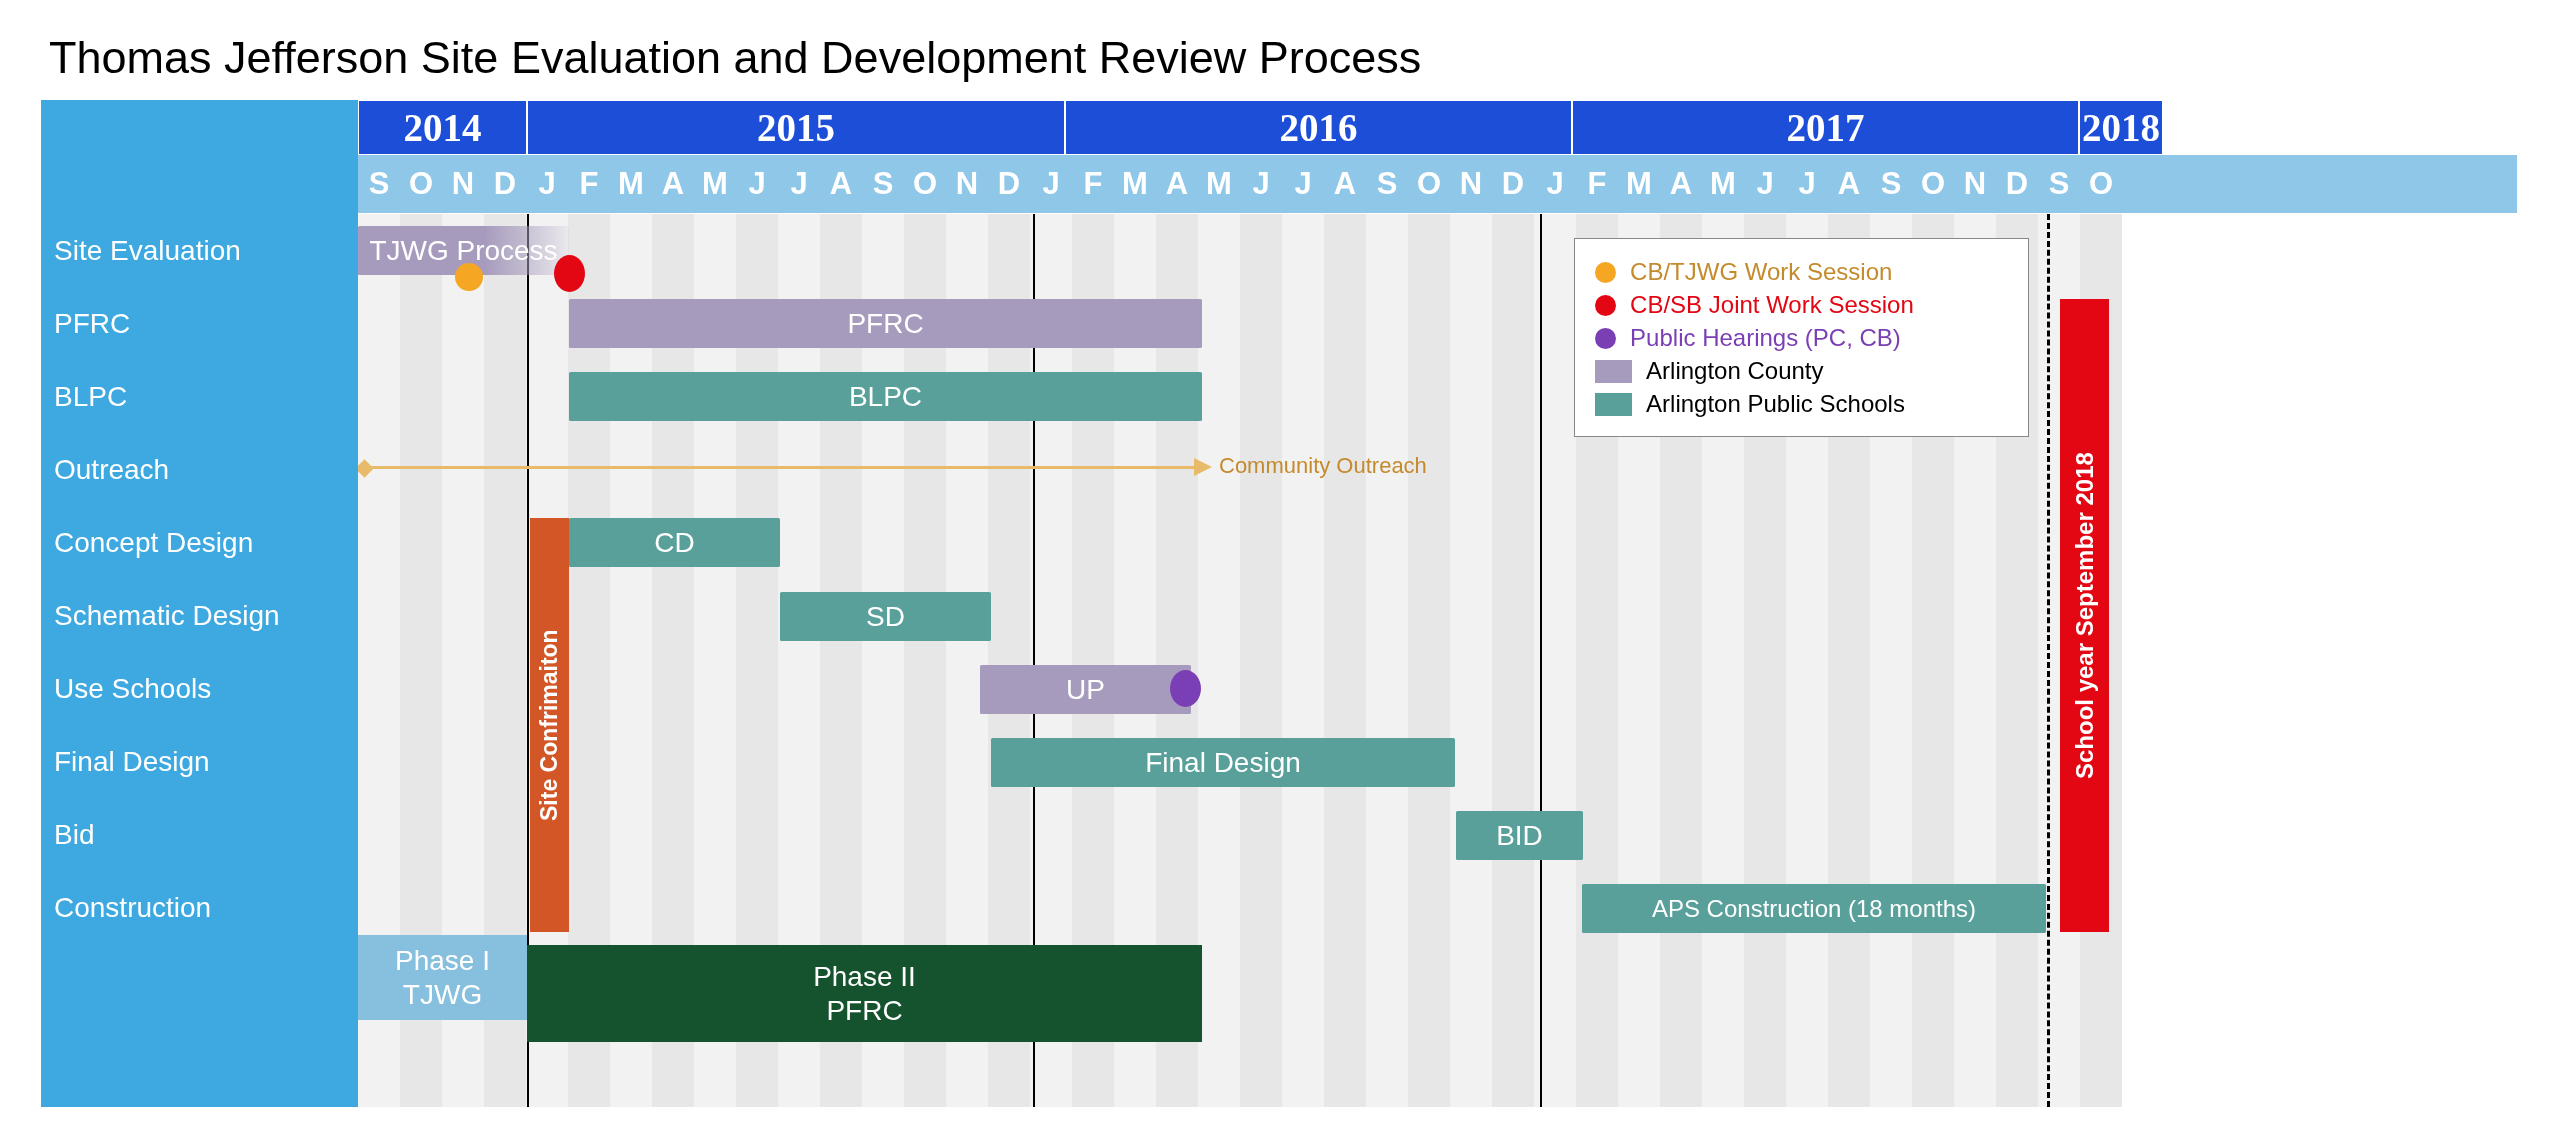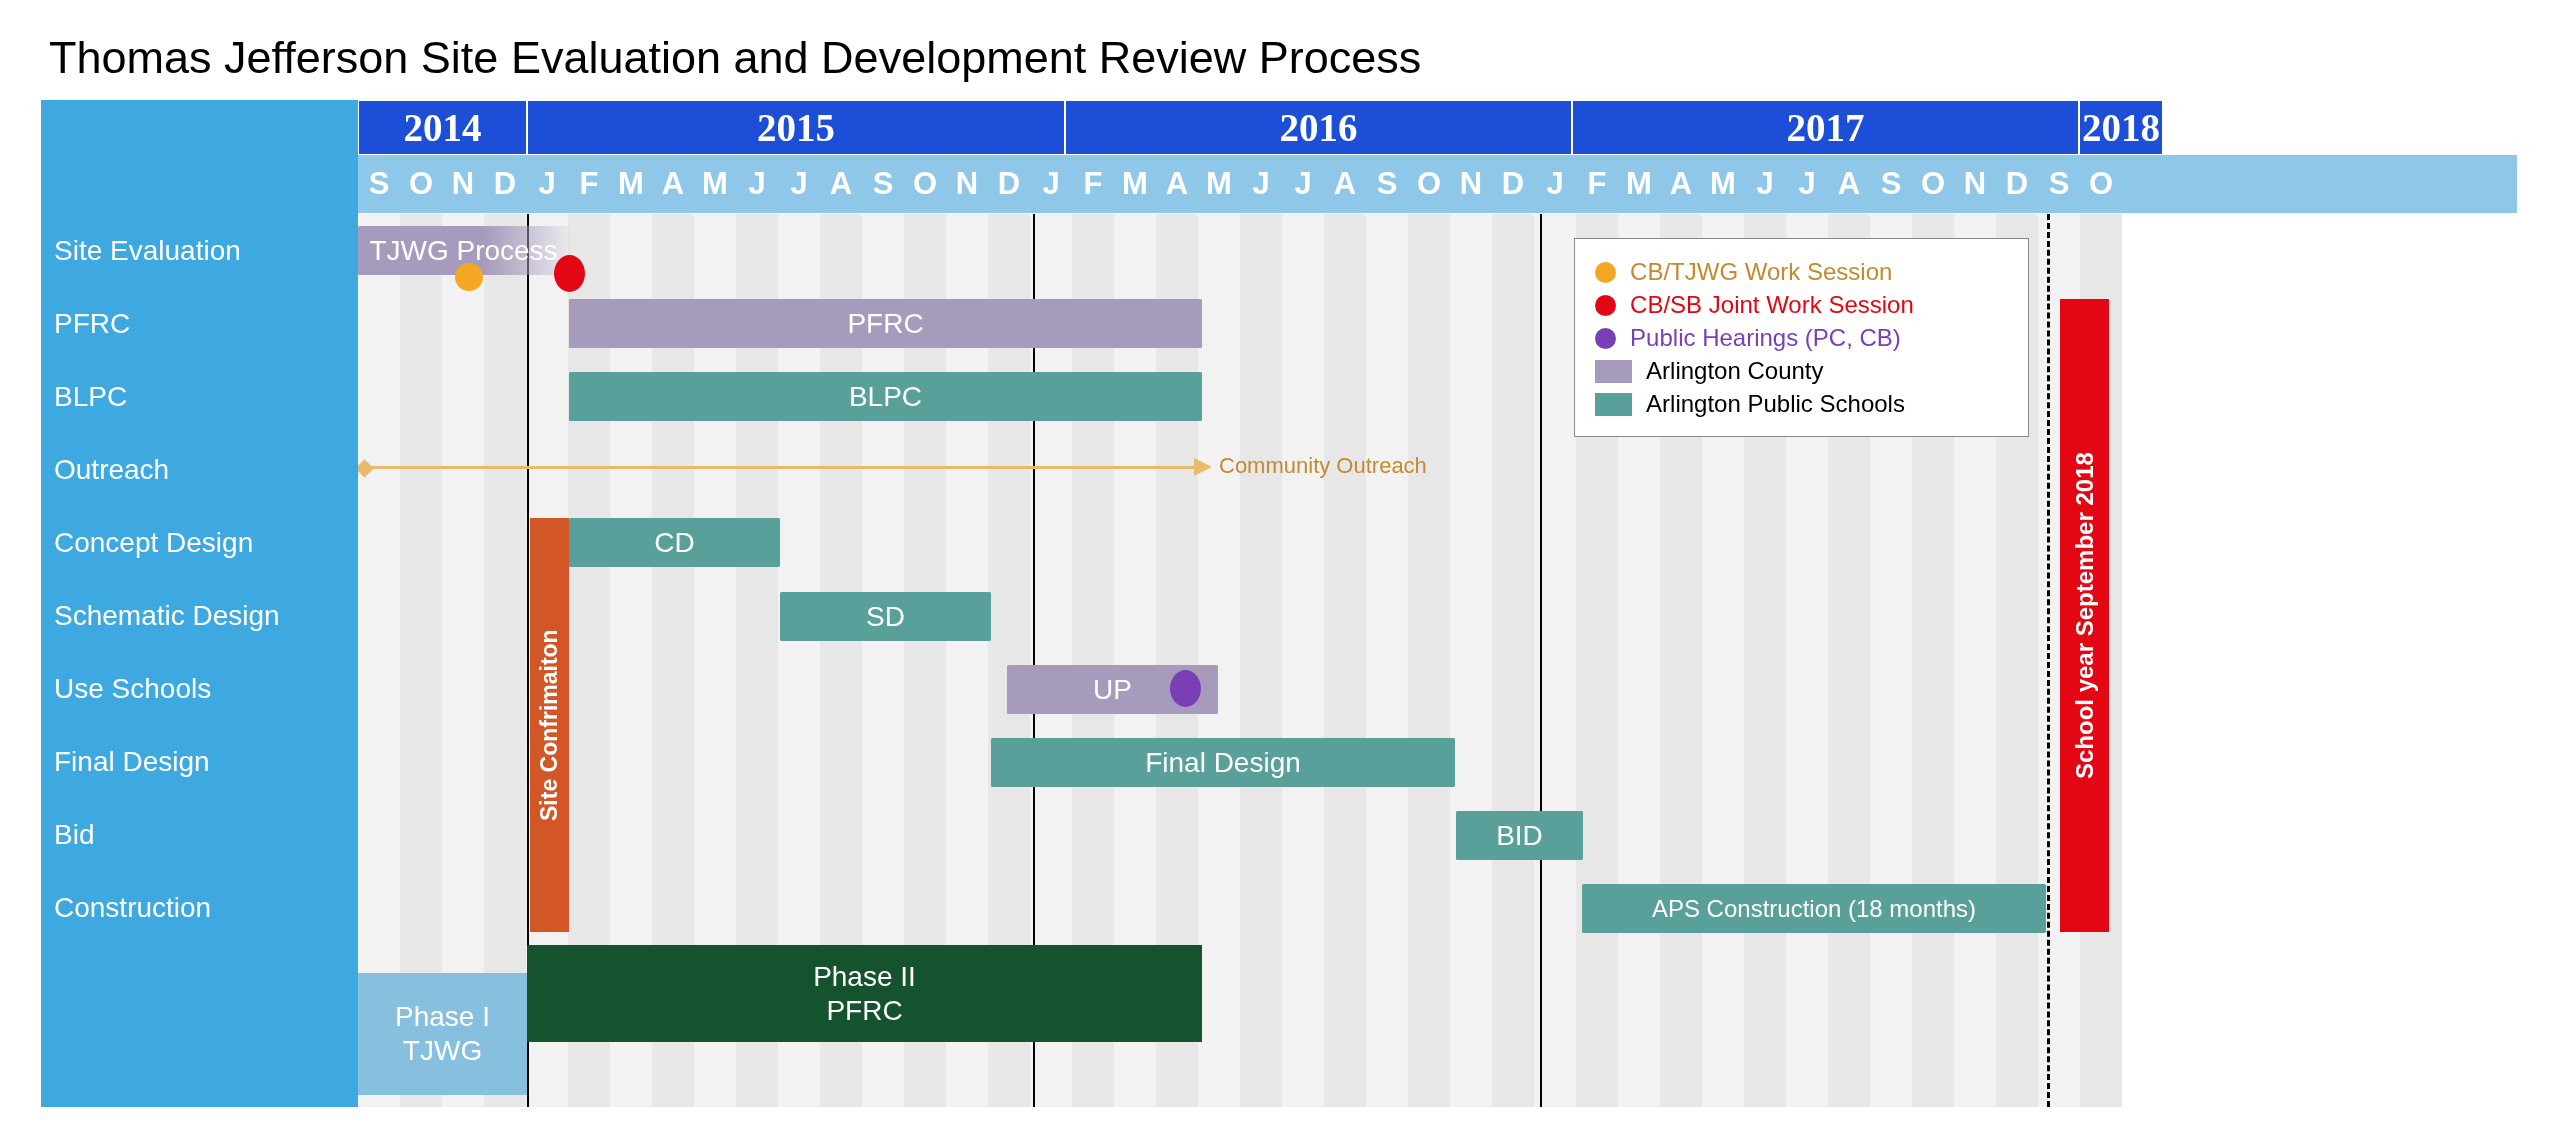--- a/index.html
+++ b/index.html
@@ -200,34 +200,34 @@
 
         <div class="outreach-diamond" style="left:0px;top:248px"></div>
         <div class="outreach-line" style="left:8px;top:252px;width:828px"></div>
         <div class="outreach-arrow" style="left:836px;top:244px"></div>
         <div class="outreach-label" style="left:861px;top:239px">Community Outreach</div>
 
         <div class="bar aps" style="left:211px;top:304px;width:211px">CD</div>
 
         <div class="bar aps" style="left:422px;top:378px;width:211px">SD</div>
 
-        <div class="bar county" style="left:649px;top:451px;width:211px">UP</div>
+        <div class="bar county" style="left:622px;top:451px;width:211px">UP</div>
         <div class="oval od-purple" style="left:812px;top:456px"></div>
 
         <div class="bar aps" style="left:633px;top:524px;width:464px">Final Design</div>
 
         <div class="bar aps" style="left:1098px;top:597px;width:127px">BID</div>
 
         <div class="bar aps" style="left:1224px;top:670px;width:464px;font-size:24px">APS Construction (18 months)</div>
 
         <div class="siteconf" style="left:172px;top:304px;width:39px;height:414px">Site Confrimaiton</div>
 
         <div class="redbar" style="left:1702px;top:85px;width:49px;height:633px">School year September 2018</div>
 
-        <div class="phase phase1" style="left:0;top:759px;width:169px;height:122px">
+        <div class="phase phase1" style="left:0;top:721px;width:169px;height:85px">
           <span>Phase I</span>
           <span>TJWG</span>
         </div>
         <div class="phase phase2" style="left:169px;top:731px;width:675px;height:97px">
           <span>Phase II</span>
           <span>PFRC</span>
         </div>
 
         <div class="legend" style="left:1216px;top:24px;width:455px">
           <div class="li">

